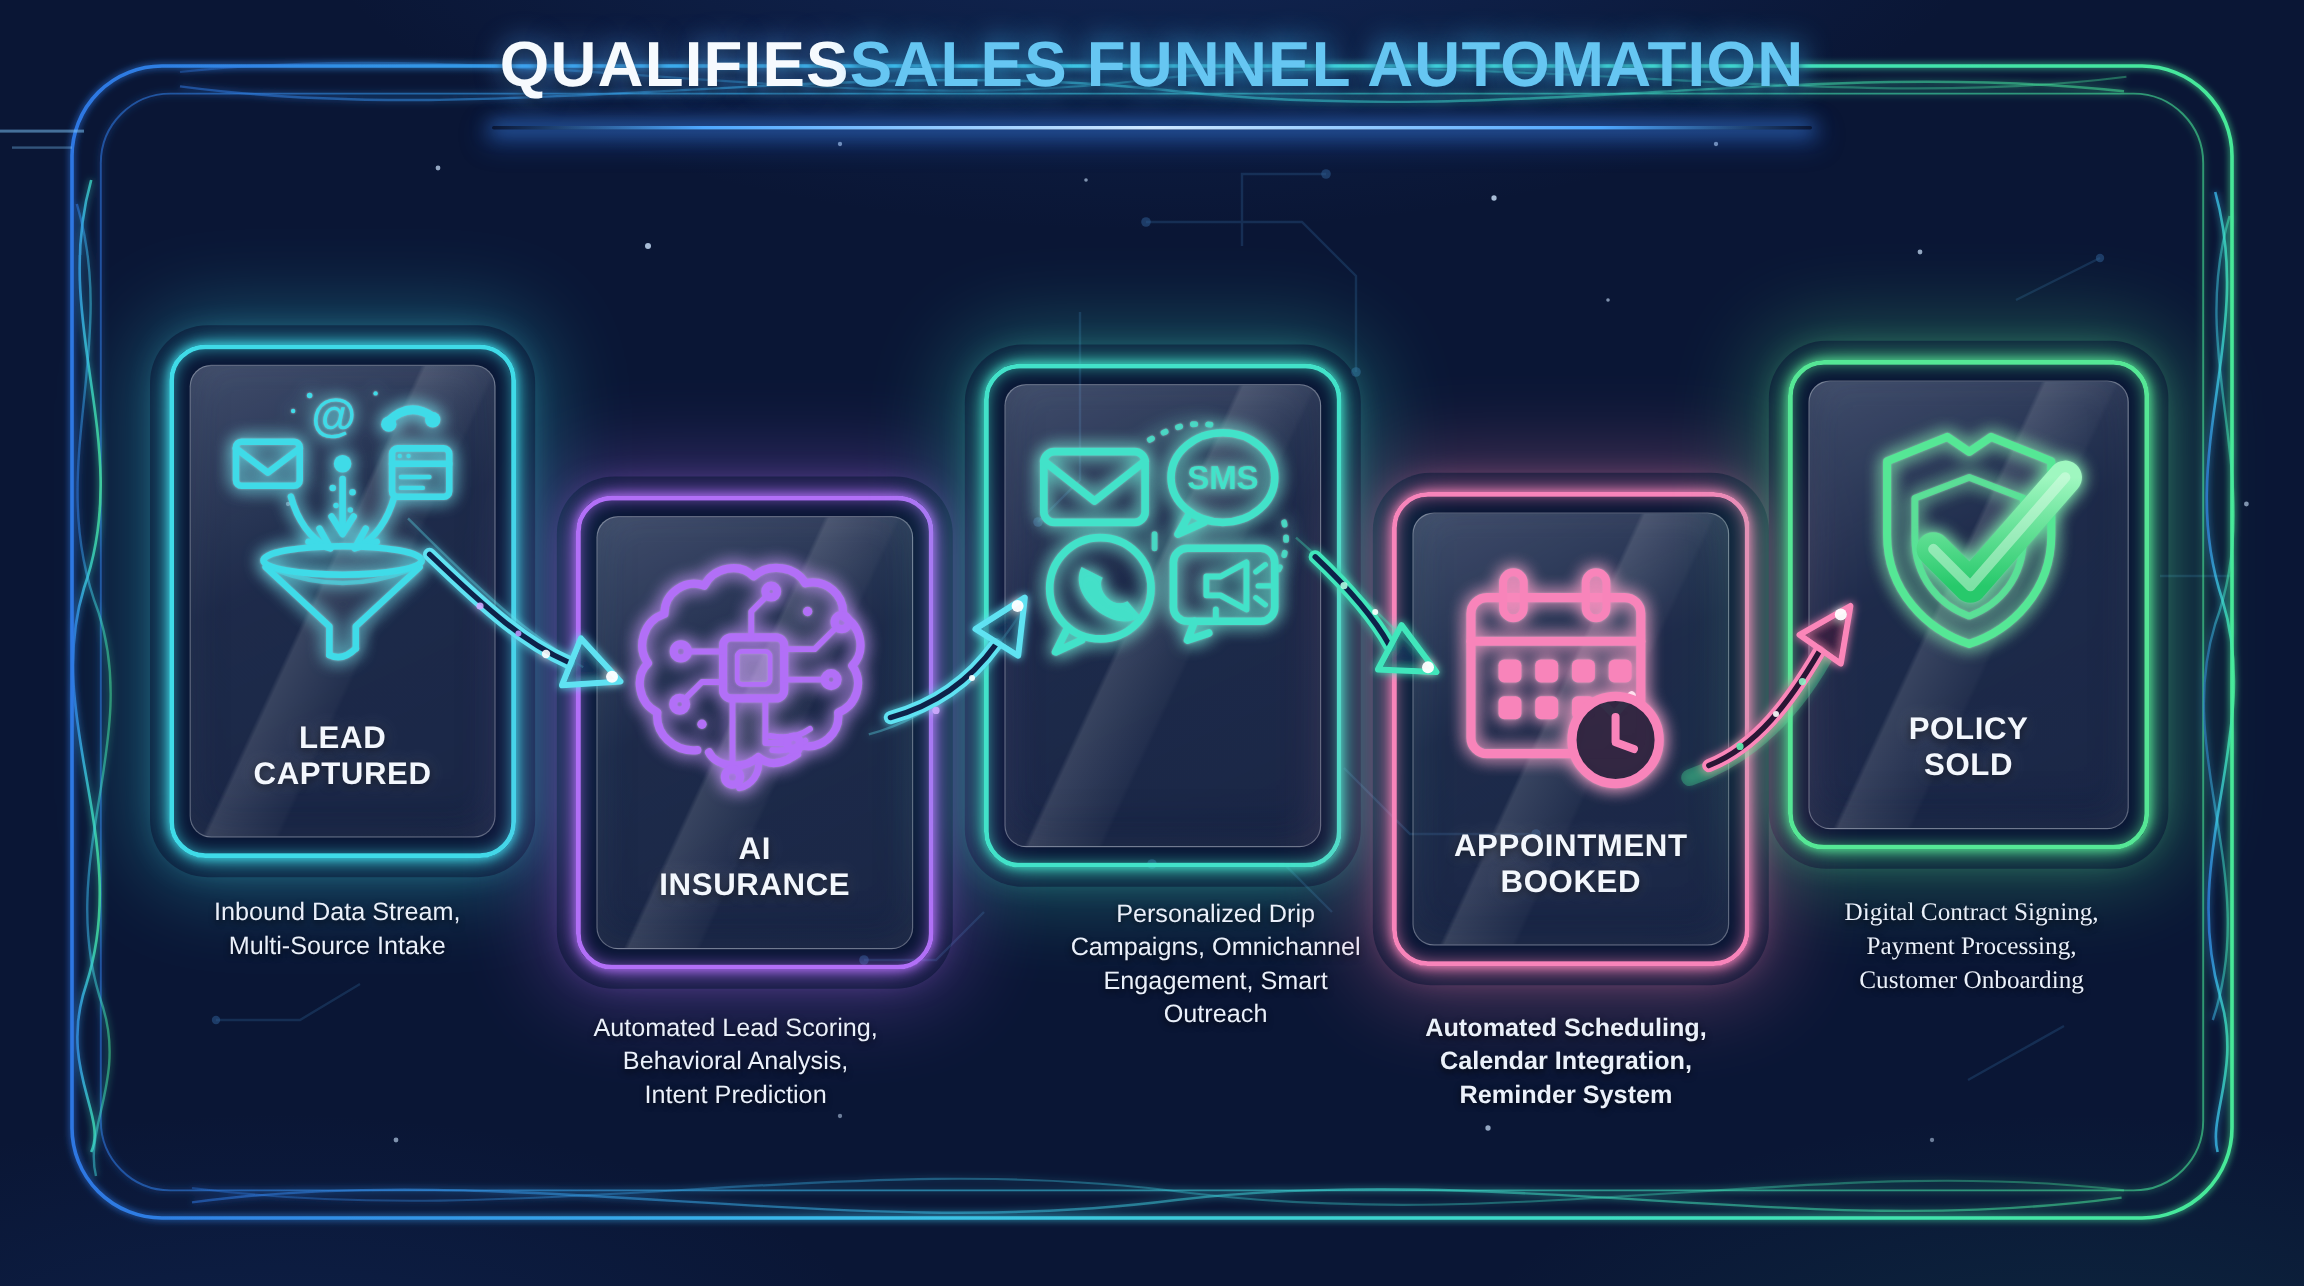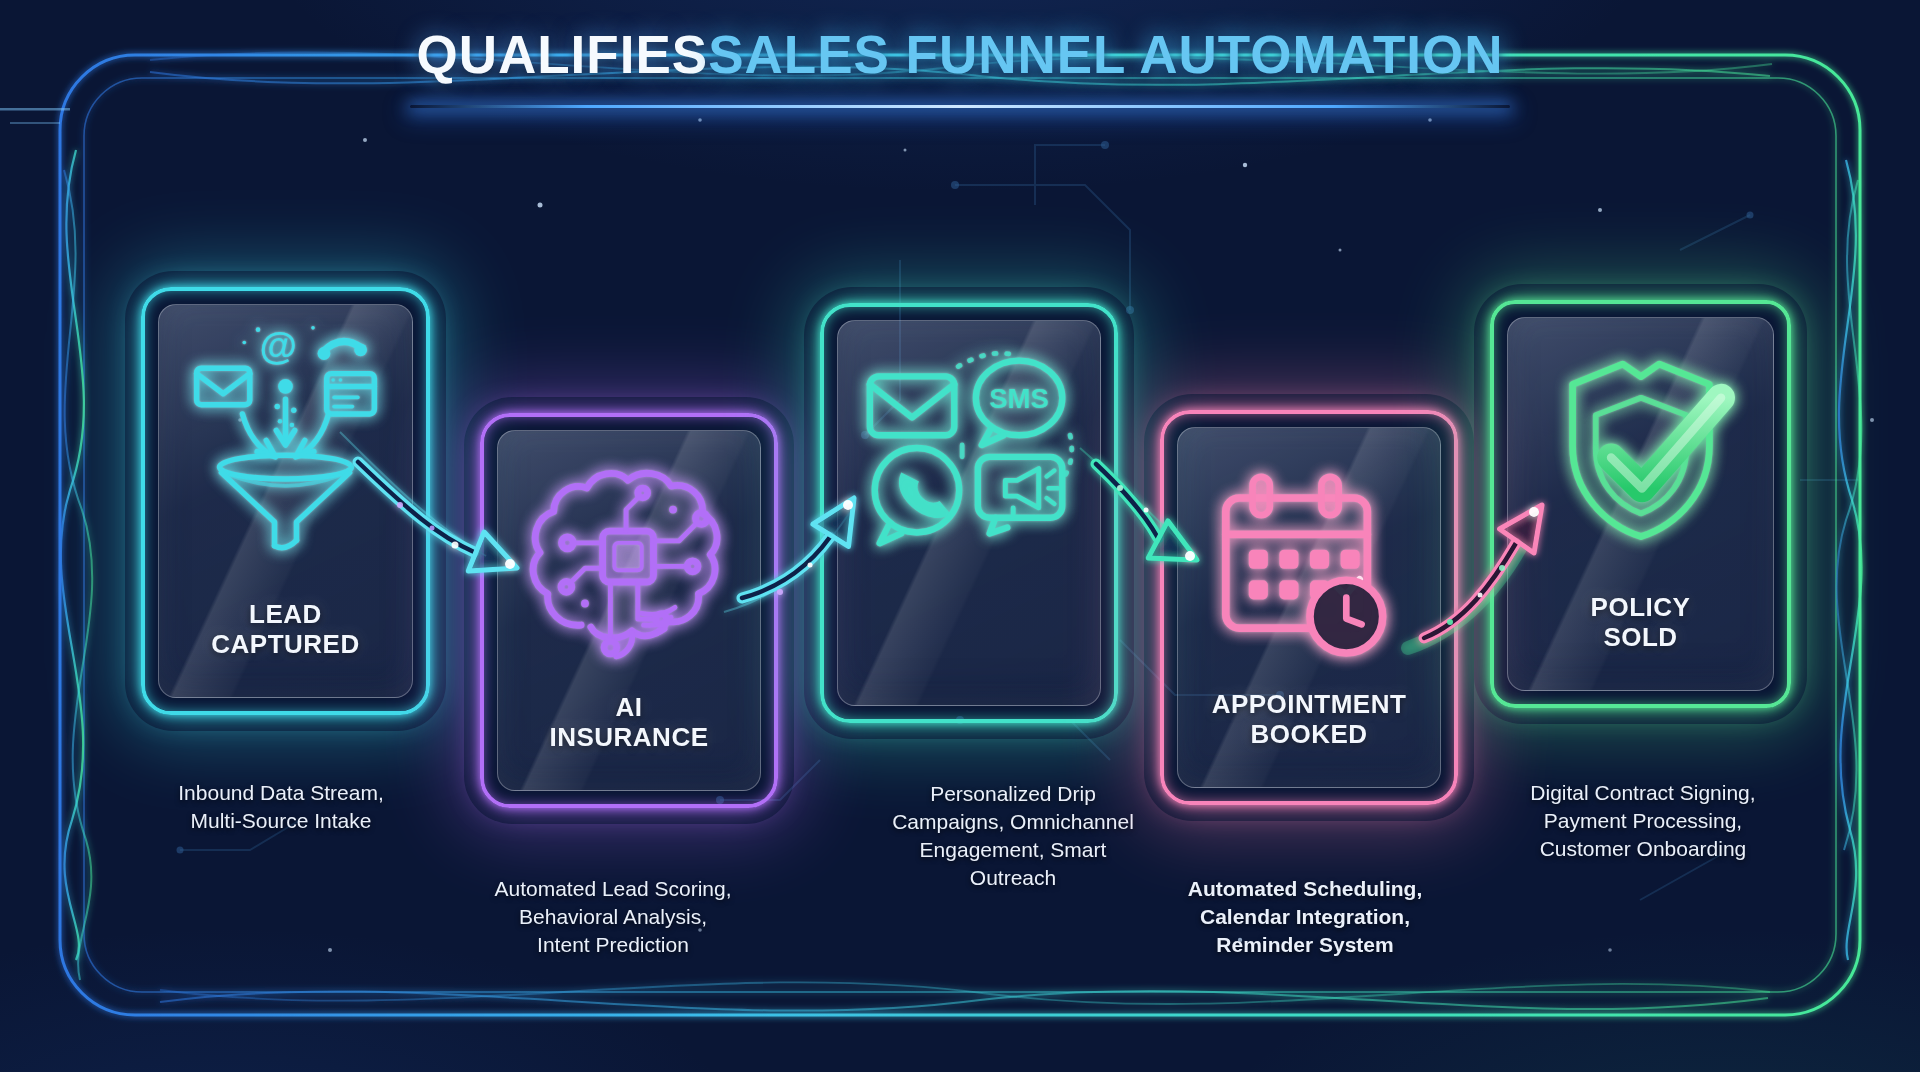--- a/index.html
+++ b/index.html
@@ -44,21 +44,21 @@
     overflow:hidden;
   }
   .glass::after{ content:""; position:absolute; inset:0;
     background:linear-gradient(115deg, transparent 44%, rgba(255,255,255,.12) 45%, rgba(255,255,255,.03) 58%, transparent 59%); }
   .stage-icon{ position:absolute; left:0; right:0; display:flex; justify-content:center;
     color:var(--c); filter:drop-shadow(0 0 7px var(--c)) drop-shadow(0 0 1px rgba(255,255,255,.55)); }
   .stage-label{ position:absolute; left:4px; right:4px; bottom:52px; text-align:center;
     font-size:26px; font-weight:800; line-height:1.16; letter-spacing:.5px; color:#f3f7fd;
     white-space:pre-line; text-shadow:0 2px 7px rgba(0,0,0,.6), 0 0 16px rgba(255,255,255,.22); }
   .stage-desc{ position:absolute; text-align:center; font-size:21px; line-height:1.33;
-    color:#eaf0fa; white-space:pre-line; text-shadow:0 2px 5px rgba(0,0,0,.65);margin-top:32px; }
+    color:#eaf0fa; white-space:pre-line; text-shadow:0 2px 5px rgba(0,0,0,.65); }
 </style>
 </head>
 <body>
 
 <div id="canvas" style="--c: #0a1635;">
 
   <svg class="layer" width="1920" height="1072" viewBox="0 0 1920 1072">
     <g stroke="#27507f" stroke-width="2" fill="none" opacity=".42">
       <path d="M955 185 h130 l45 45 v80"></path>
       <path d="M900 260 v140 l-35 35"></path>
@@ -268,40 +268,40 @@
         <path d="M154 150 V172 L170 178" stroke-width="7"></path>
       </svg>
     </div>
     <div class="stage-label">APPOINTMENT
 BOOKED</div>
   </div>
   <div class="stage-desc" style="left:1140px; top:843px; width:330px;font-weight:bold;">Automated Scheduling,
 Calendar Integration,
 Reminder System</div>
 
-  <div class="stage" style="left: 1490px; top: 300px; width: 293px; height: 400px; border-radius: 25px; --c: #55e795;">
+  <div class="stage" style="left: 1490px; top: 300px; width: 293px; height: 400px; --c: #55e795;">
     <div class="glass"></div>
     <div class="stage-icon" style="top:36px;">
       <svg width="222" height="212" viewBox="0 0 230 220" fill="none" stroke="currentColor" stroke-width="7" stroke-linecap="round" stroke-linejoin="round">
         <defs>
           <linearGradient id="checkGrad" x1="0" y1="0" x2="0" y2="1">
             <stop offset="0" stop-color="#9ff7c0"></stop>
               <stop offset="1" stop-color="#27c96b"></stop>
           </linearGradient>
         </defs>
         <path d="M115 38 L134 25 L186 46 V110 C186 158 152 192 115 204 C78 192 44 158 44 110 V46 L96 25 Z"></path>
         <path d="M115 60 L162 78 V112 C162 146 142 170 115 180 C88 170 68 146 68 112 V78 Z" stroke-width="6" opacity=".85"></path>
         <path d="M84 122 L116 154 L198 60" stroke="url(#checkGrad)" stroke-width="29"></path>
         <path d="M84 122 L116 154 L198 60" stroke="#e6ffee" stroke-width="9" opacity=".45"></path>
       </svg>
     </div>
     <div class="stage-label">POLICY
 SOLD</div>
   </div>
-  <div class="stage-desc" style="left:1478px; top:747px; width:330px;">Digital Contract Signing,
+  <div class="stage-desc" style="left:1478px; top:747px; width:330px;font-family:Liberation Serif, serif;">Digital Contract Signing,
 Payment Processing,
 Customer Onboarding</div>
 
   <svg class="layer" width="1920" height="1072" viewBox="0 0 1920 1072">
     <defs>
       <filter id="aglow" x="-60%" y="-60%" width="220%" height="220%">
         <feGaussianBlur stdDeviation="3.5" result="b"></feGaussianBlur>
         <feMerge>
             <feMergeNode in="b"></feMergeNode>
             <feMergeNode in="SourceGraphic"></feMergeNode>

